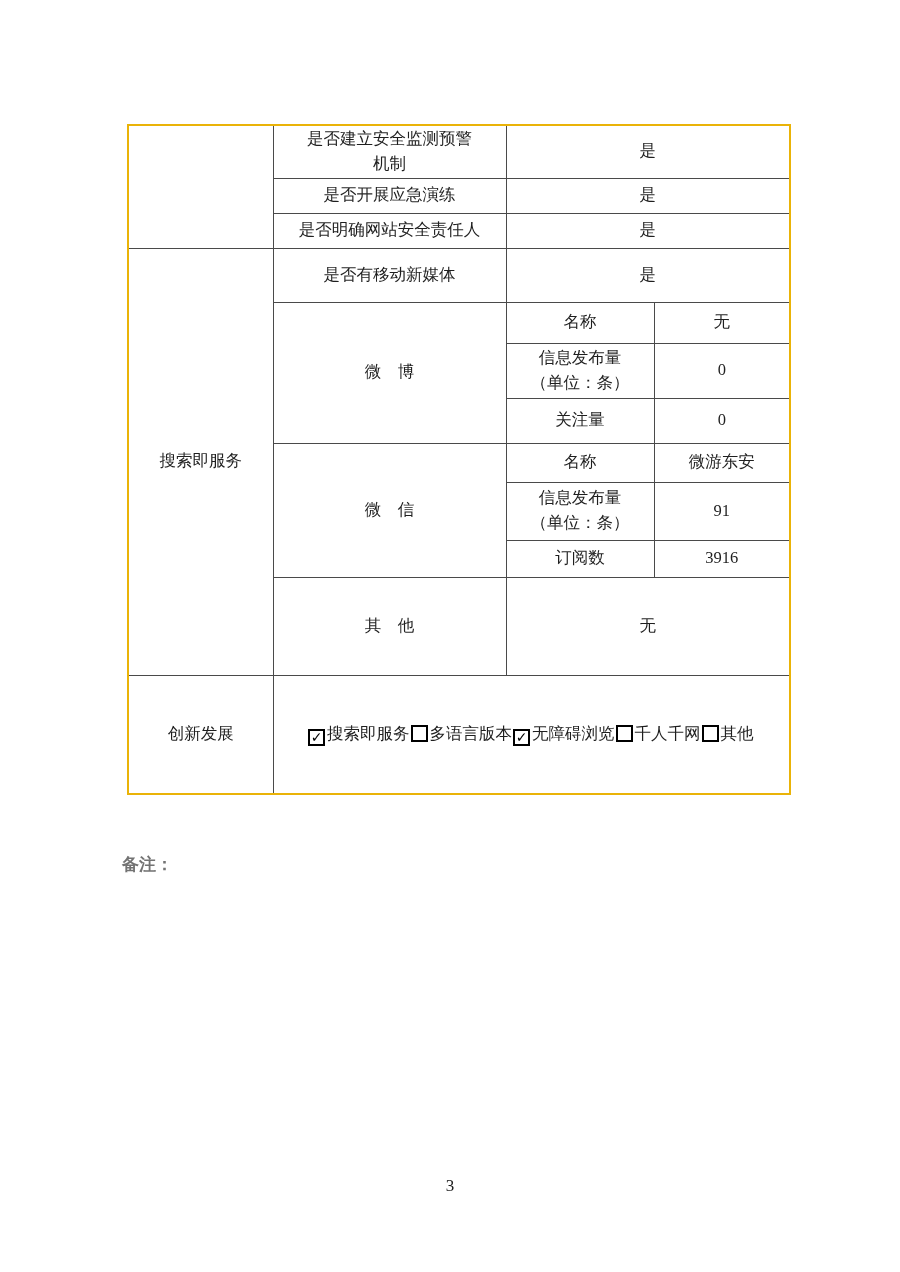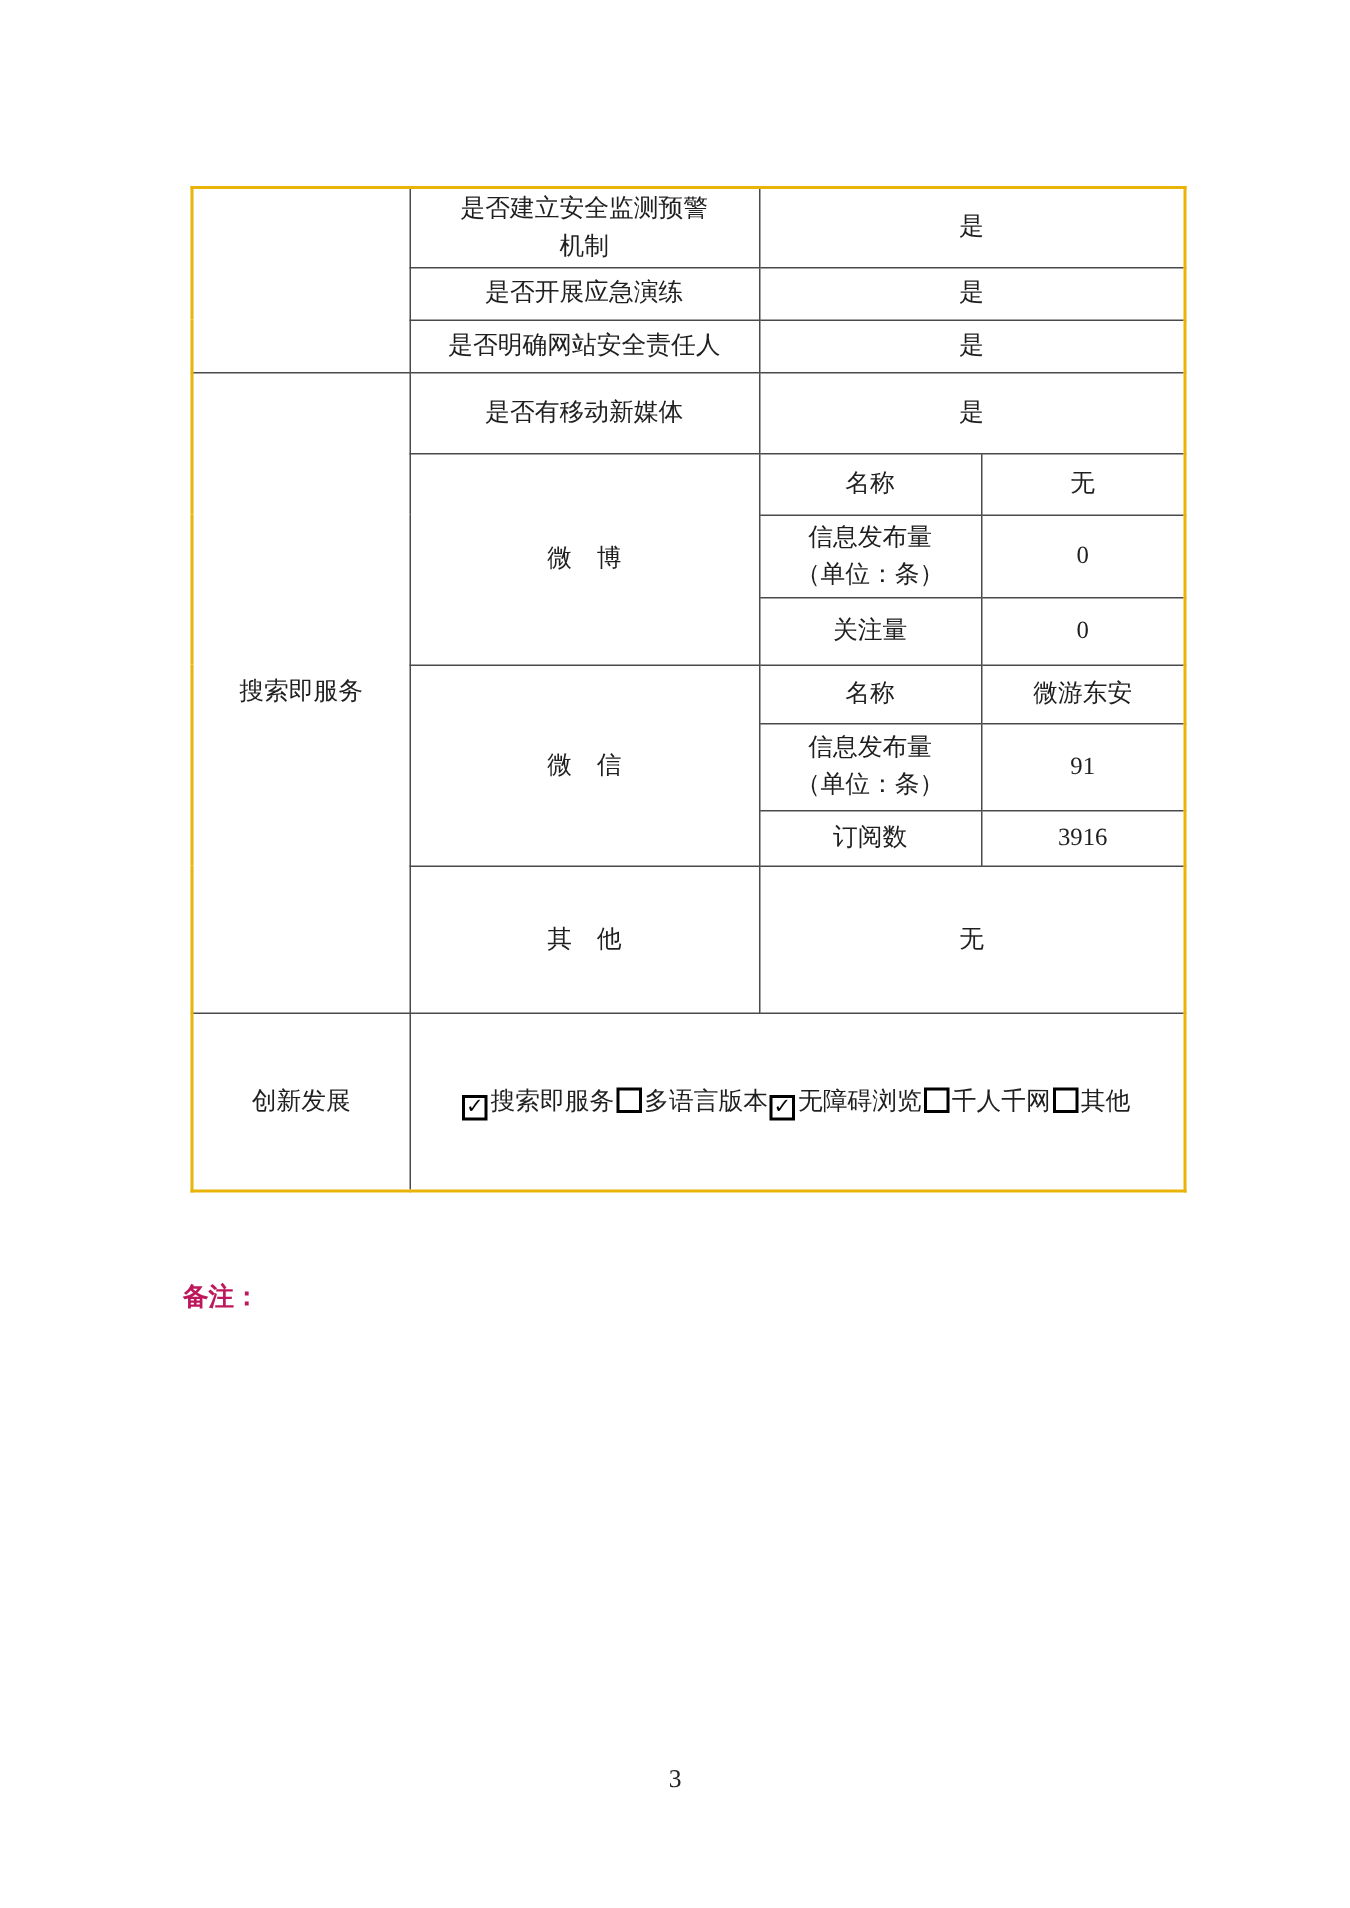--- a/index.html
+++ b/index.html
@@ -63,21 +63,21 @@
     font-weight: bold;
     font-family: "DejaVu Sans", sans-serif;
     color: #000000;
   }
   .notes {
     position: absolute;
     left: 122px;
     top: 853px;
     font-size: 17px;
     font-weight: bold;
-    color: #be185d;
+    color: #737373;
   }
   .page-number {
     position: absolute;
     left: 0;
     top: 1176px;
     width: 100%;
     text-align: center;
     font-size: 17px;
     color: #222222;
   }

